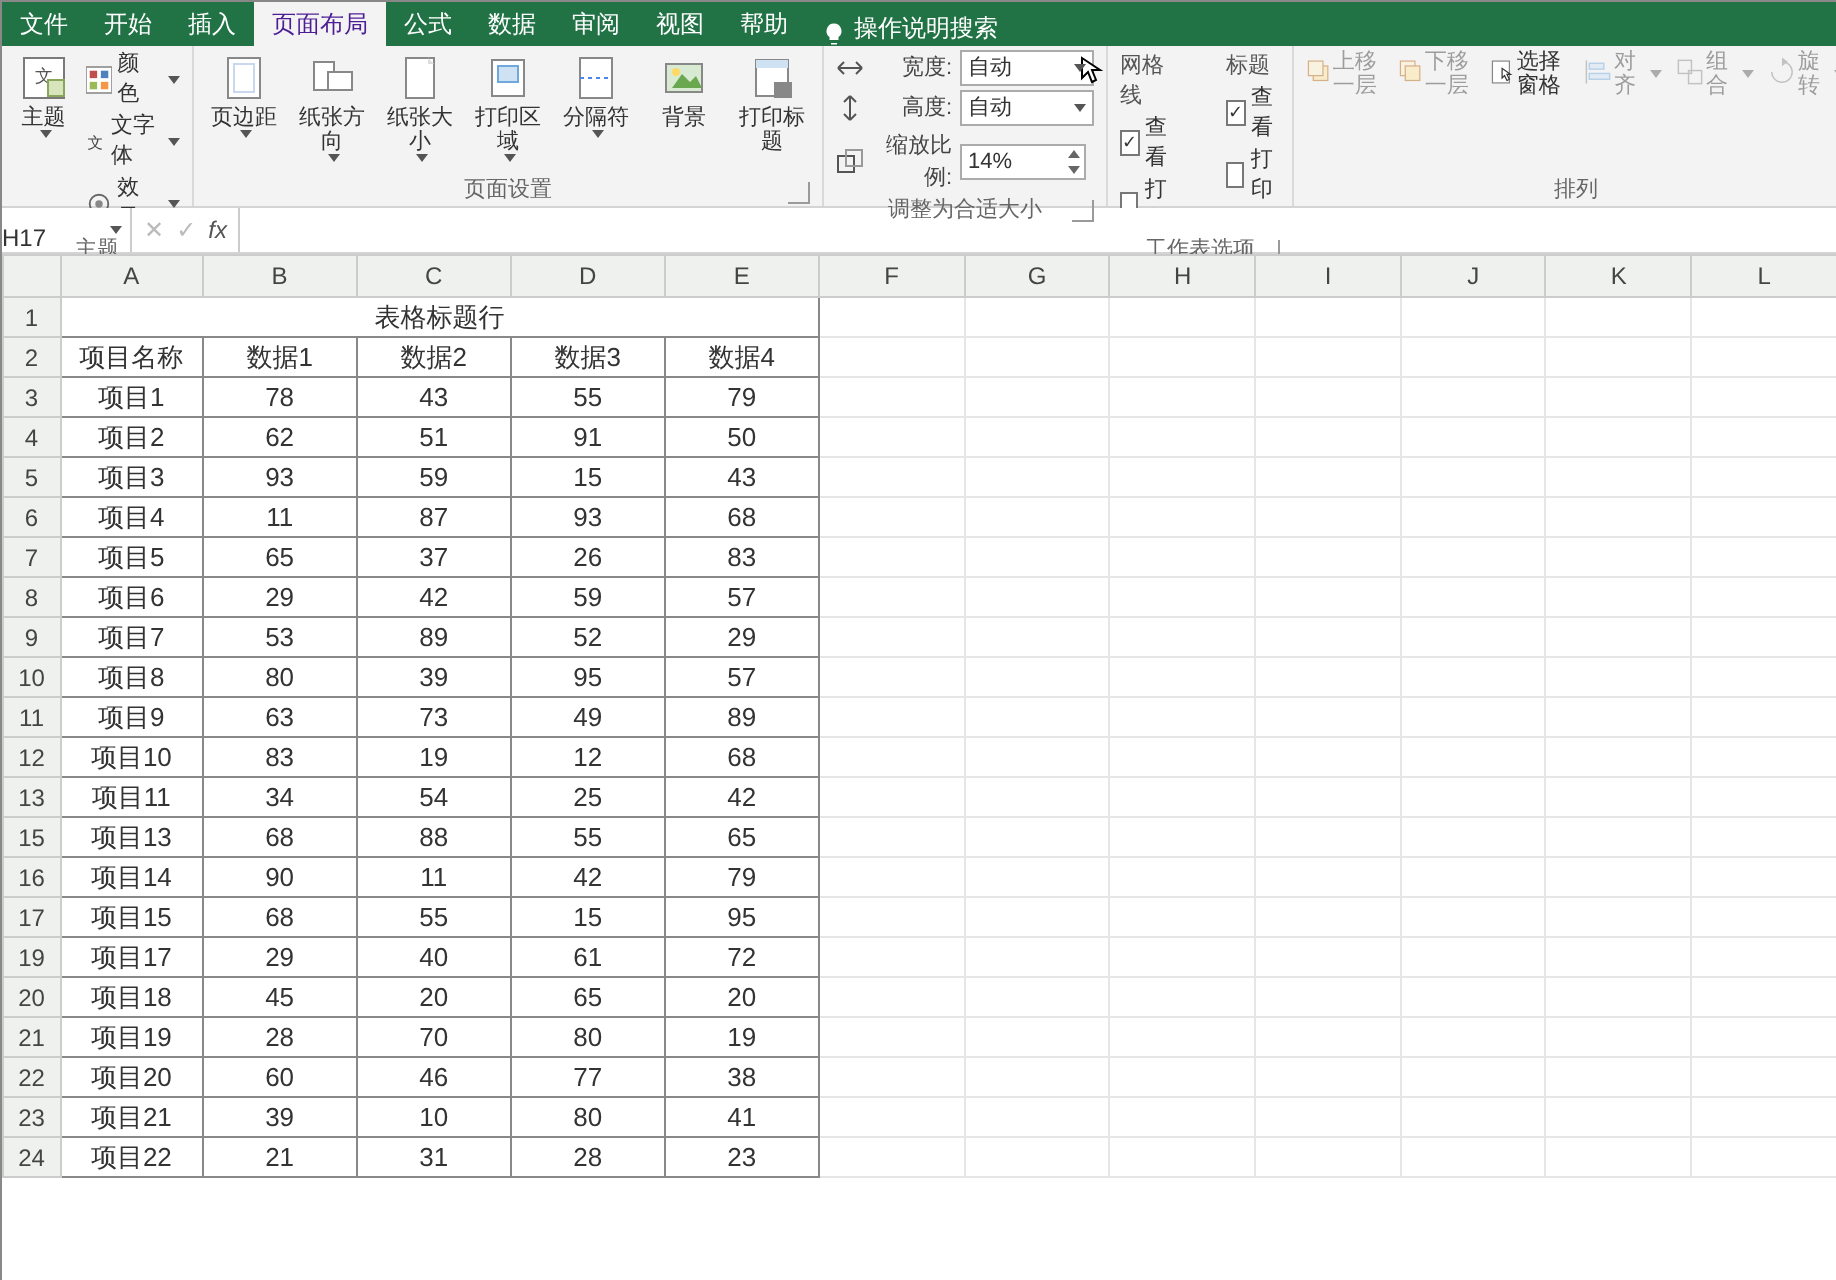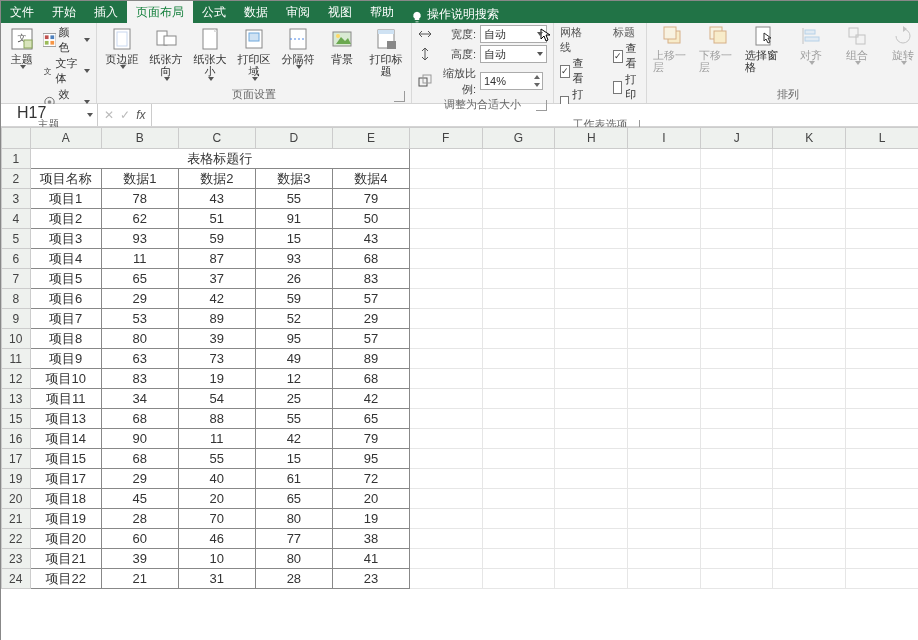--- a/index.html
+++ b/index.html
@@ -1,20 +1,20 @@
 <!DOCTYPE html>
 <html><head>
 <meta charset="utf-8">
 <style>
   html,body{margin:0;padding:0;font-family:"Microsoft YaHei","Segoe UI",Arial,sans-serif;font-size:12px;color:#333;background:#fff;user-select:none}
   .app{width:918px;height:640px;display:flex;flex-direction:column;overflow:hidden;border:1px solid #888}
   
   .tabs{height:22px;background:#217346;display:flex;align-items:stretch;color:#fff;font-size:12px}
   .tab{padding:0 9px;line-height:22px;cursor:pointer}
-  .tab.active{background:#f3f3f3;color:#15803d}
+  .tab.active{background:#f3f3f3;color:#4c1d95}
   .tell-me{display:flex;align-items:flex-end;gap:4px;padding-left:8px}
   .bulb{width:12px;height:12px}
   
   .ribbon{height:80px;background:#f3f3f3;border-bottom:1px solid #d4d4d4;display:flex;align-items:stretch}
   .group{display:flex;flex-direction:column;border-right:1px solid #d9d9d9;padding:2px 6px 0 6px}
   .group-body{flex:1;display:flex;align-items:flex-start;gap:6px}
   .group-label{height:16px;text-align:center;font-size:11px;color:#666;position:relative}
   .dlg-launch{position:absolute;right:0;bottom:1px;width:10px;height:10px;border:1px solid #9a9a9a;border-top:none;border-left:none}
   .big-btn{display:flex;flex-direction:column;align-items:center;width:38px;text-align:center;font-size:11px;line-height:12px;cursor:pointer}
   .big-btn .ic{width:24px;height:24px;margin:2px 0 2px 0}
@@ -23,26 +23,26 @@
   .mini .ic{width:14px;height:14px}
   .dd{width:0;height:0;border-left:3px solid transparent;border-right:3px solid transparent;border-top:4px solid #555;margin-left:2px}
   .fit-row{display:flex;align-items:center;gap:4px;font-size:11px;line-height:16px}
   .fit-row .lbl{width:40px;text-align:right;color:#444}
   .fit-row .combo{border:1px solid #ababab;background:#fff;width:48px;height:16px;padding:0 14px 0 3px;position:relative;font-size:11px;line-height:16px}
   .fit-row .combo .dd{position:absolute;right:3px;top:6px}
   .chk{width:11px;height:11px;border:1px solid #777;display:inline-flex;align-items:center;justify-content:center;background:#fff;font-size:9px;line-height:9px}
   .col-opts{display:flex;flex-direction:column;gap:1px;font-size:11px}
   .col-opts .hdr{color:#555}
   .col-opts .row{display:flex;align-items:center;gap:3px}
-  .arr-btn{display:flex;flex-direction:column;align-items:center;width:40px;font-size:11px;line-height:12px;cursor:pointer}
+  .arr-btn{display:flex;flex-direction:row;align-items:center;width:40px;font-size:11px;line-height:12px;cursor:pointer}
   .arr-btn .ic{width:22px;height:22px;margin-bottom:2px}
   .disabled{opacity:.45}
   
   .fx-bar{height:22px;border-bottom:1px solid #d4d4d4;display:flex;align-items:stretch;background:#fff}
-  .name-box{width:64px;border-right:1px solid #ccc;display:flex;align-items:flex-start;padding:0 16px;position:relative;font-size:16px}
+  .name-box{width:64px;border-right:1px solid #ccc;display:flex;align-items:flex-end;padding:0 0;position:relative;font-size:12px}
   .name-box .dd{position:absolute;right:4px;top:9px}
   .fx-btns{display:flex;align-items:center;gap:6px;padding:0 6px;border-right:1px solid #ccc;color:#777}
   .fx-btns span{cursor:pointer;font-size:12px}
   .fx-input{flex:1;padding:0 6px;display:flex;align-items:center}
   
   .sheet{flex:1;overflow:hidden;position:relative;background:#fff}
   table{border-collapse:collapse;table-layout:fixed}
   .corner{width:26px;height:18px;background:#eef1ee;border:1px solid #ccc;position:sticky;left:0;top:0}
   th.colh{background:#eef1ee;border:1px solid #ccc;font-weight:normal;height:18px;color:#444;font-size:12px}
   th.rowh{background:#eef1ee;border:1px solid #ccc;font-weight:normal;width:26px;text-align:center;color:#444;font-size:12px}

